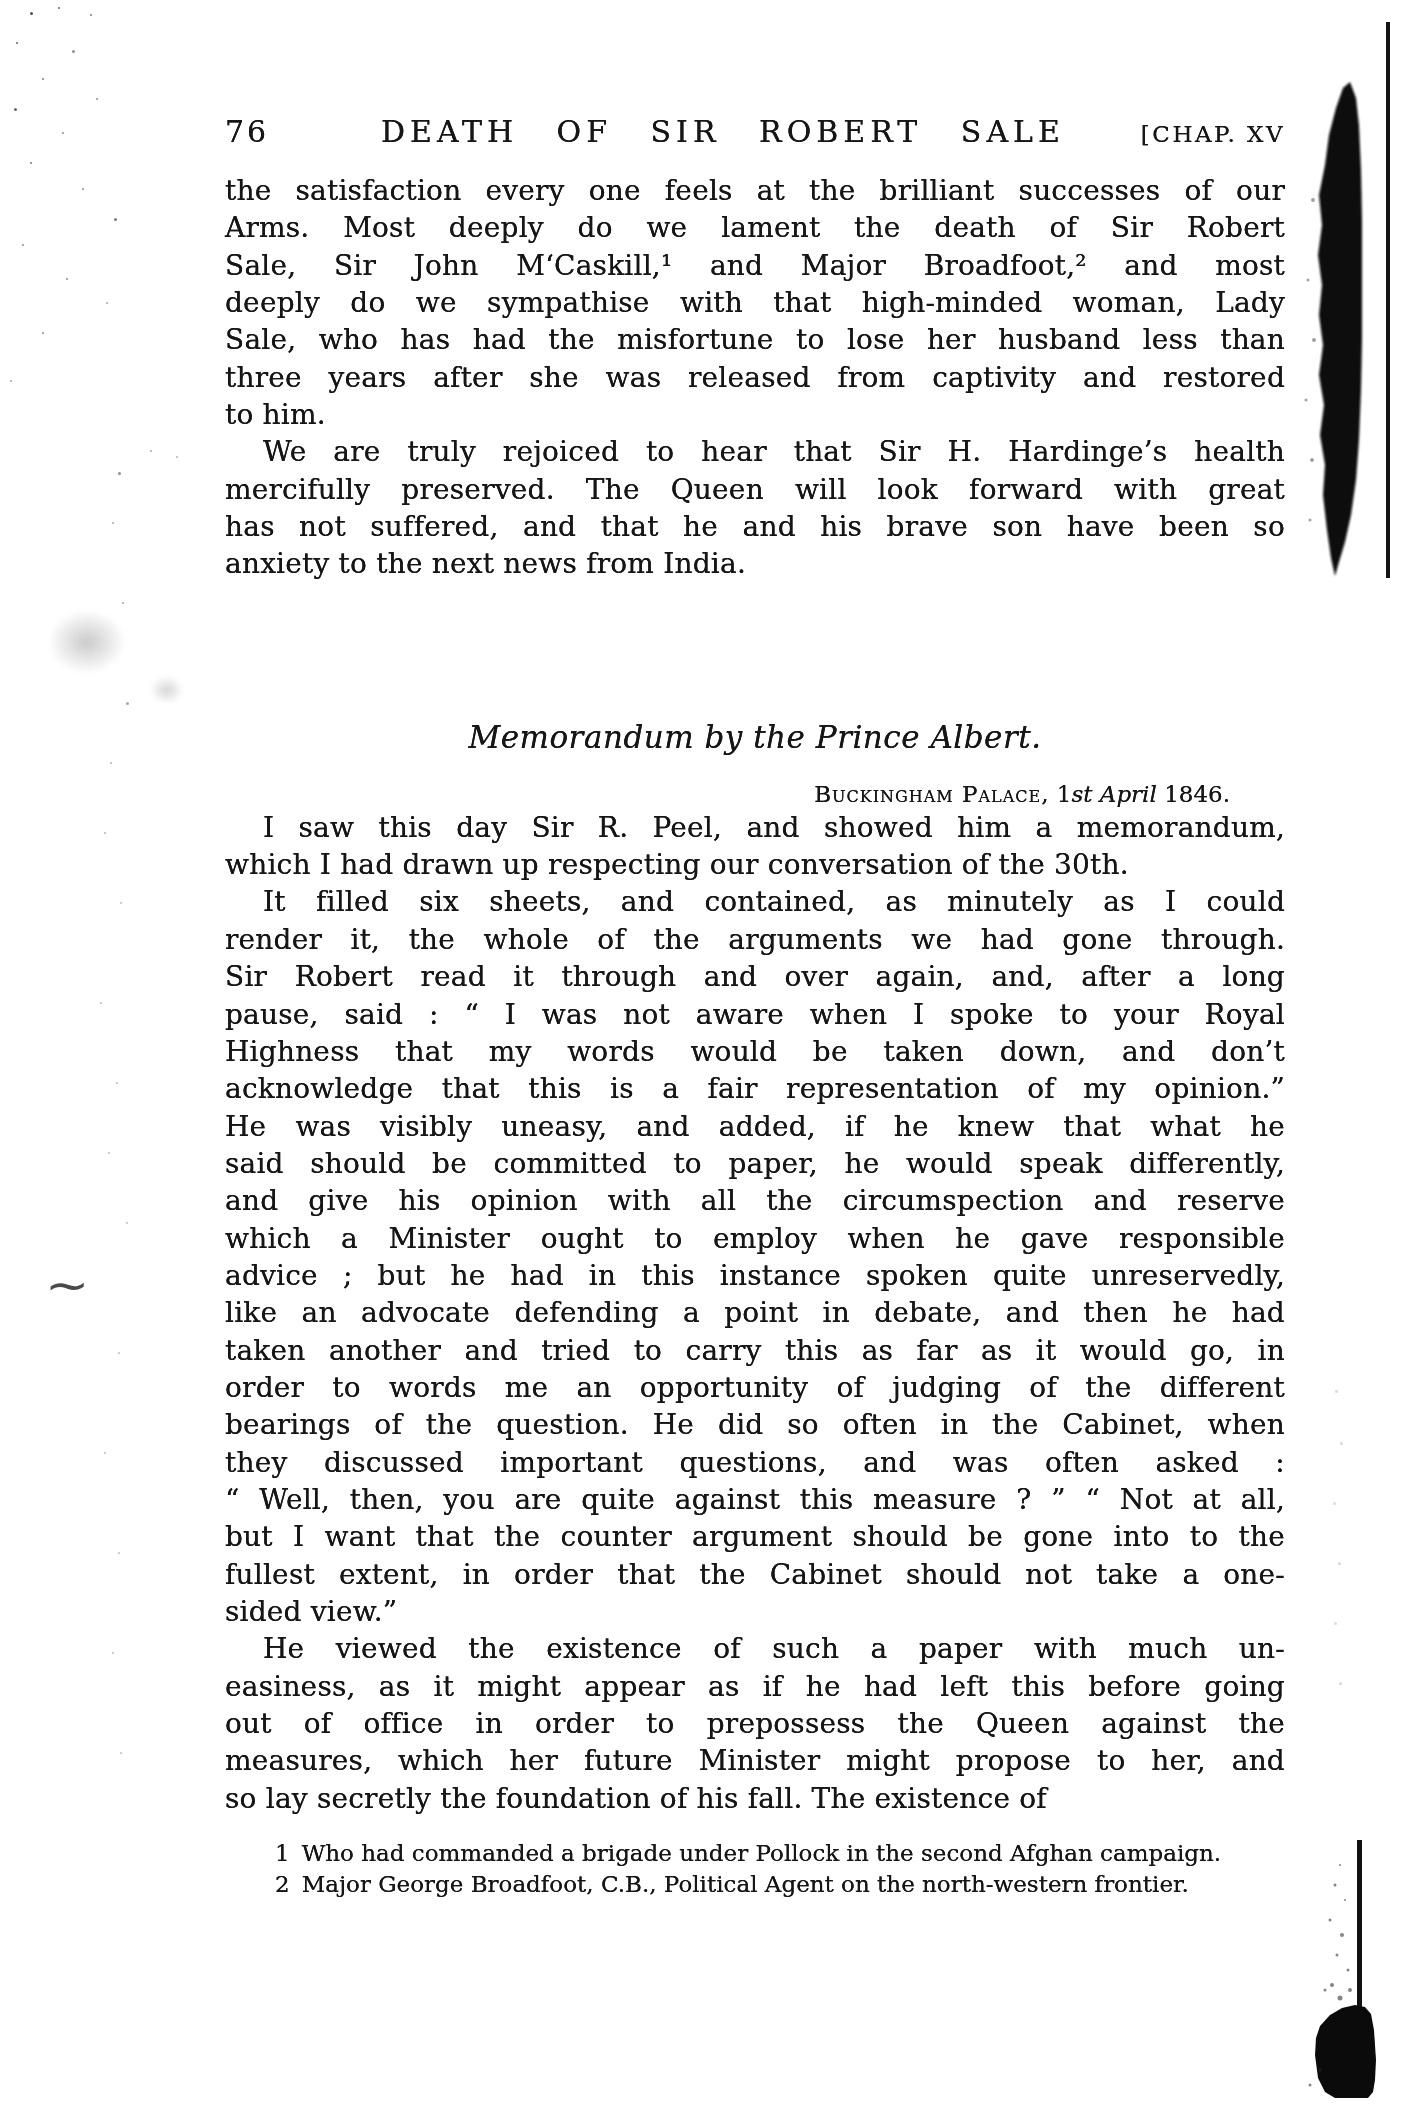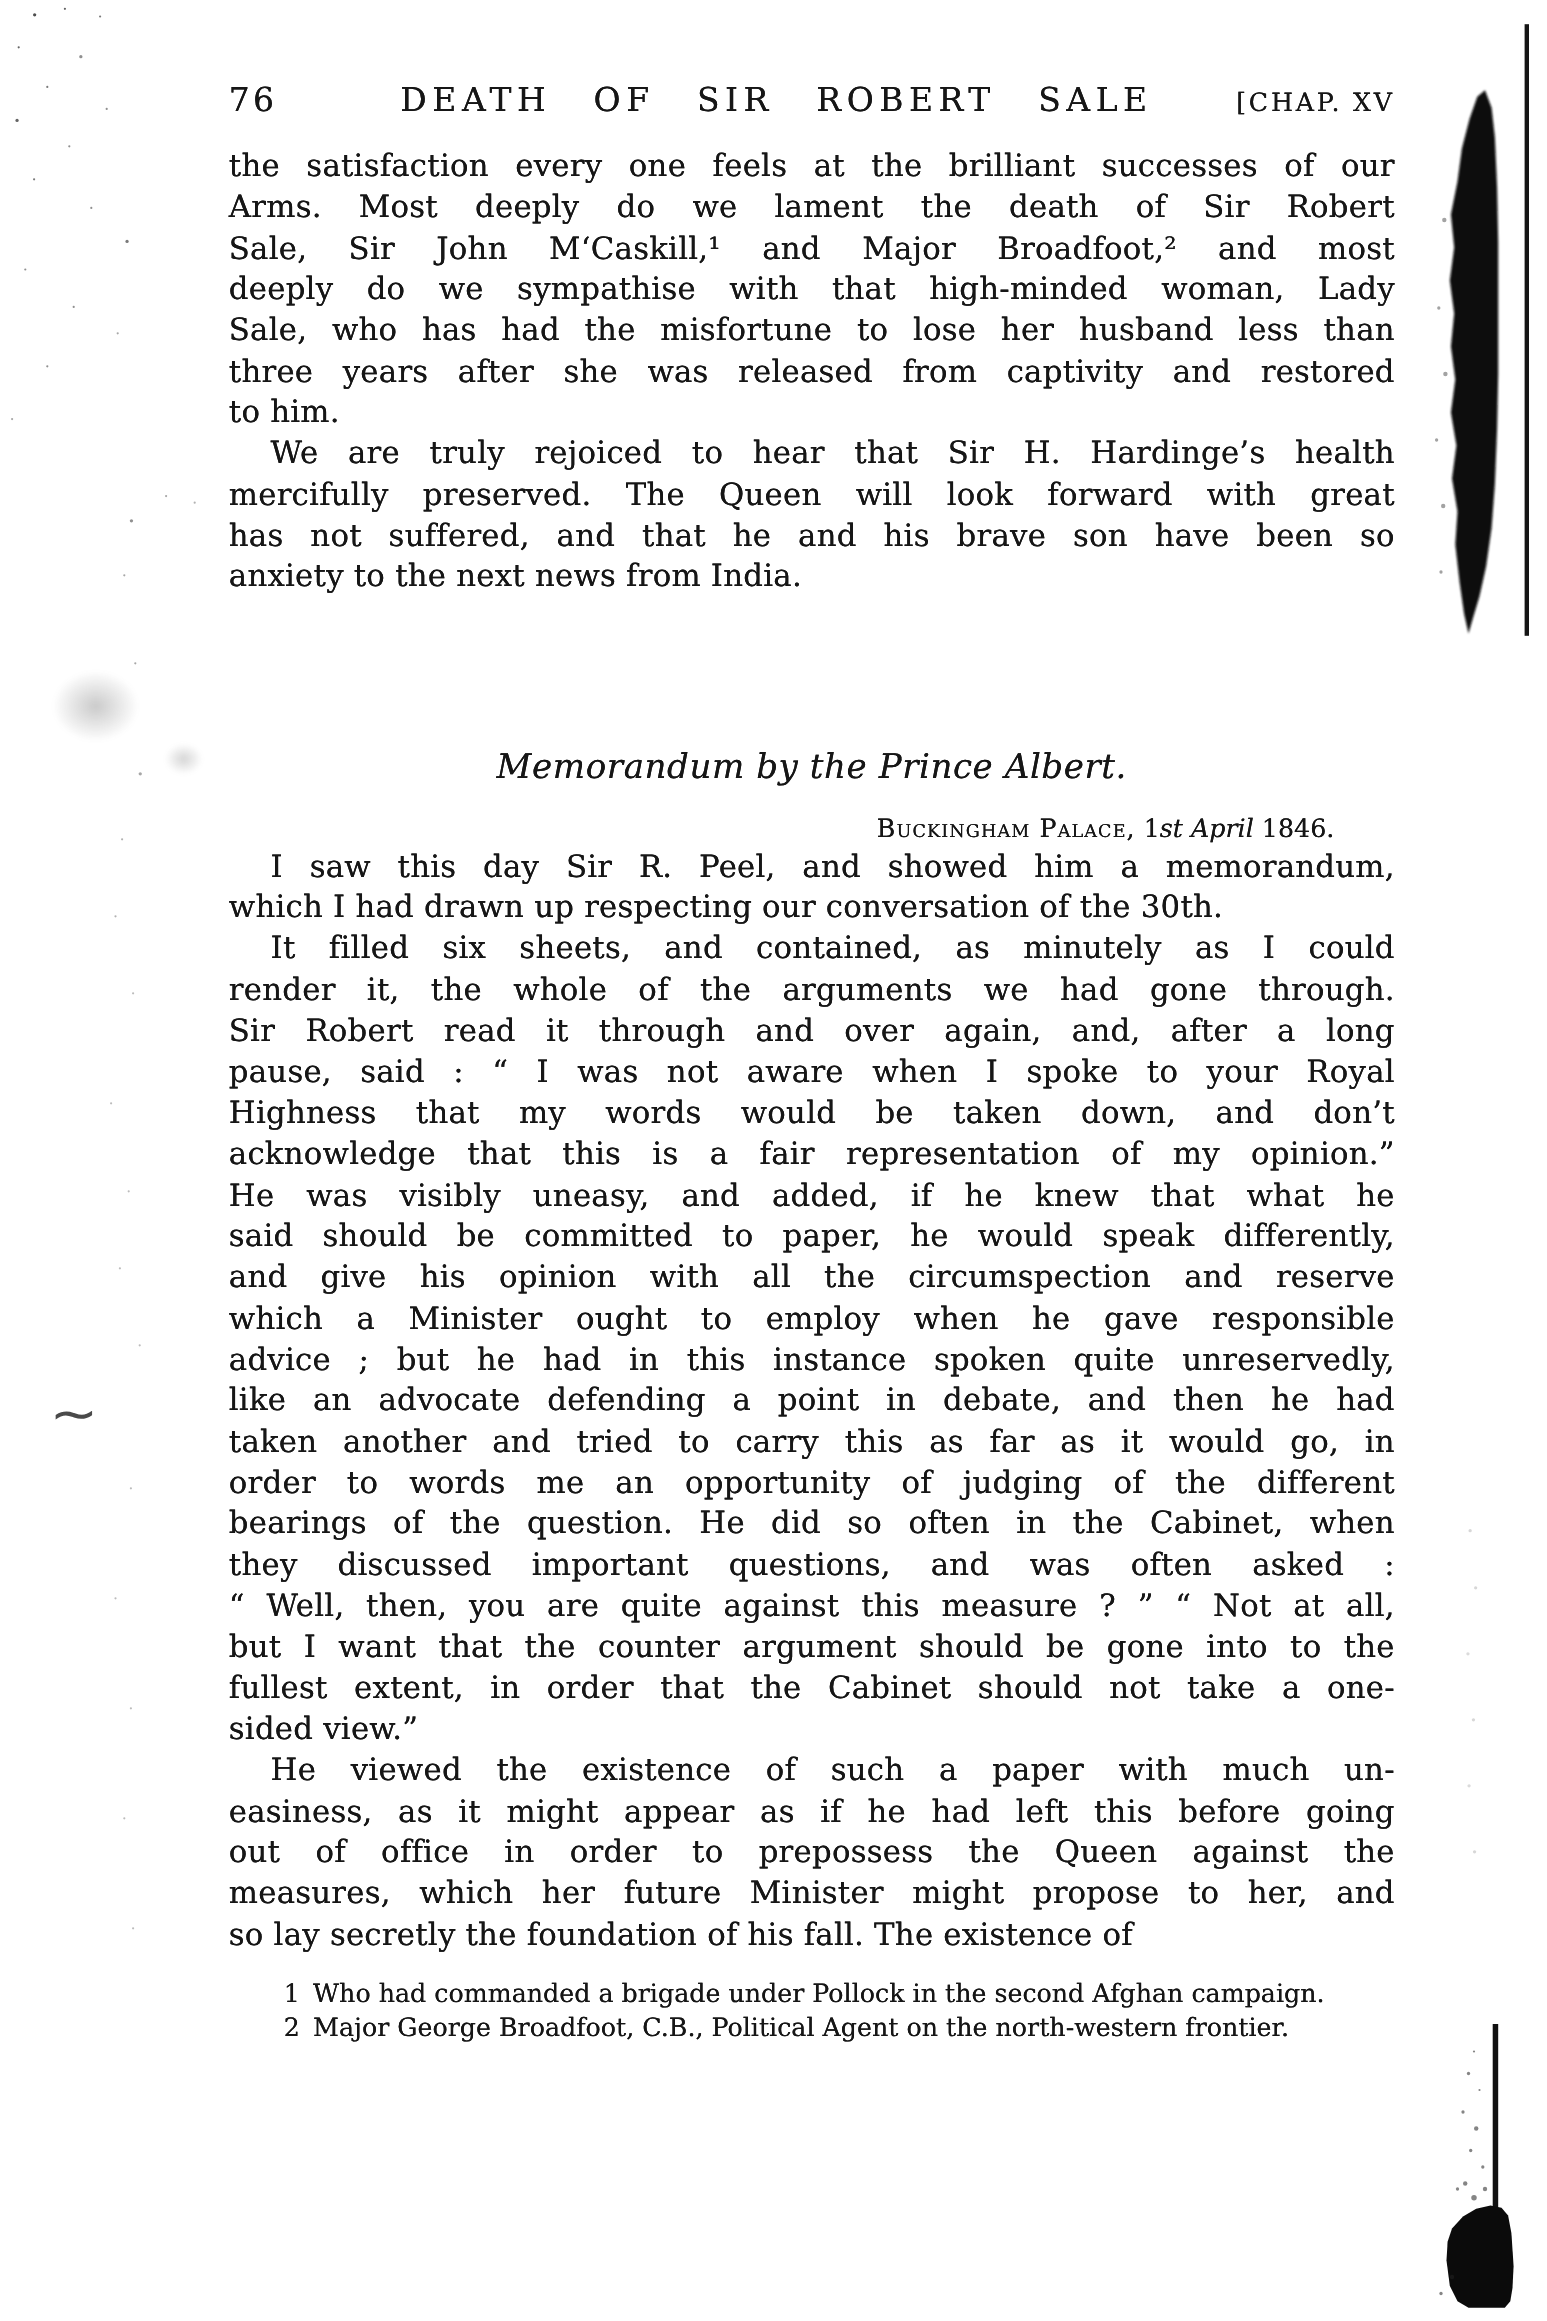--- a/index.html
+++ b/index.html
@@ -6,33 +6,33 @@
   .page{
     position:relative;
     width:1406px;height:2110px;
     background:#ffffff;
     overflow:hidden;
     font-family:"DejaVu Serif", serif;
     color:#161616;
   }
   .text-block{
     position:absolute;
-    left:208px;top:75px;
+    left:225px;top:75px;
     width:1060px;
   }
   
   .running-header{
     display:flex;align-items:baseline;
     line-height:34px;
     text-shadow:0 0 .5px currentColor;
   }
   .pagenum{font-size:30px;letter-spacing:3px;width:80px;}
   .rh-title{
     flex:1;text-align:center;
-    font-size:30px;letter-spacing:5px;word-spacing:24px;
+    font-size:30px;letter-spacing:5px;word-spacing:24px;margin-top:40px;
   }
   .rh-chap{font-size:23px;letter-spacing:2.5px;white-space:nowrap;}
   
   .para{margin:0;}
   .p-first{margin-top:21px;}
   .pline{
     font-size:28px;
     line-height:37.35px;
     letter-spacing:.2px;
     text-align:justify;

